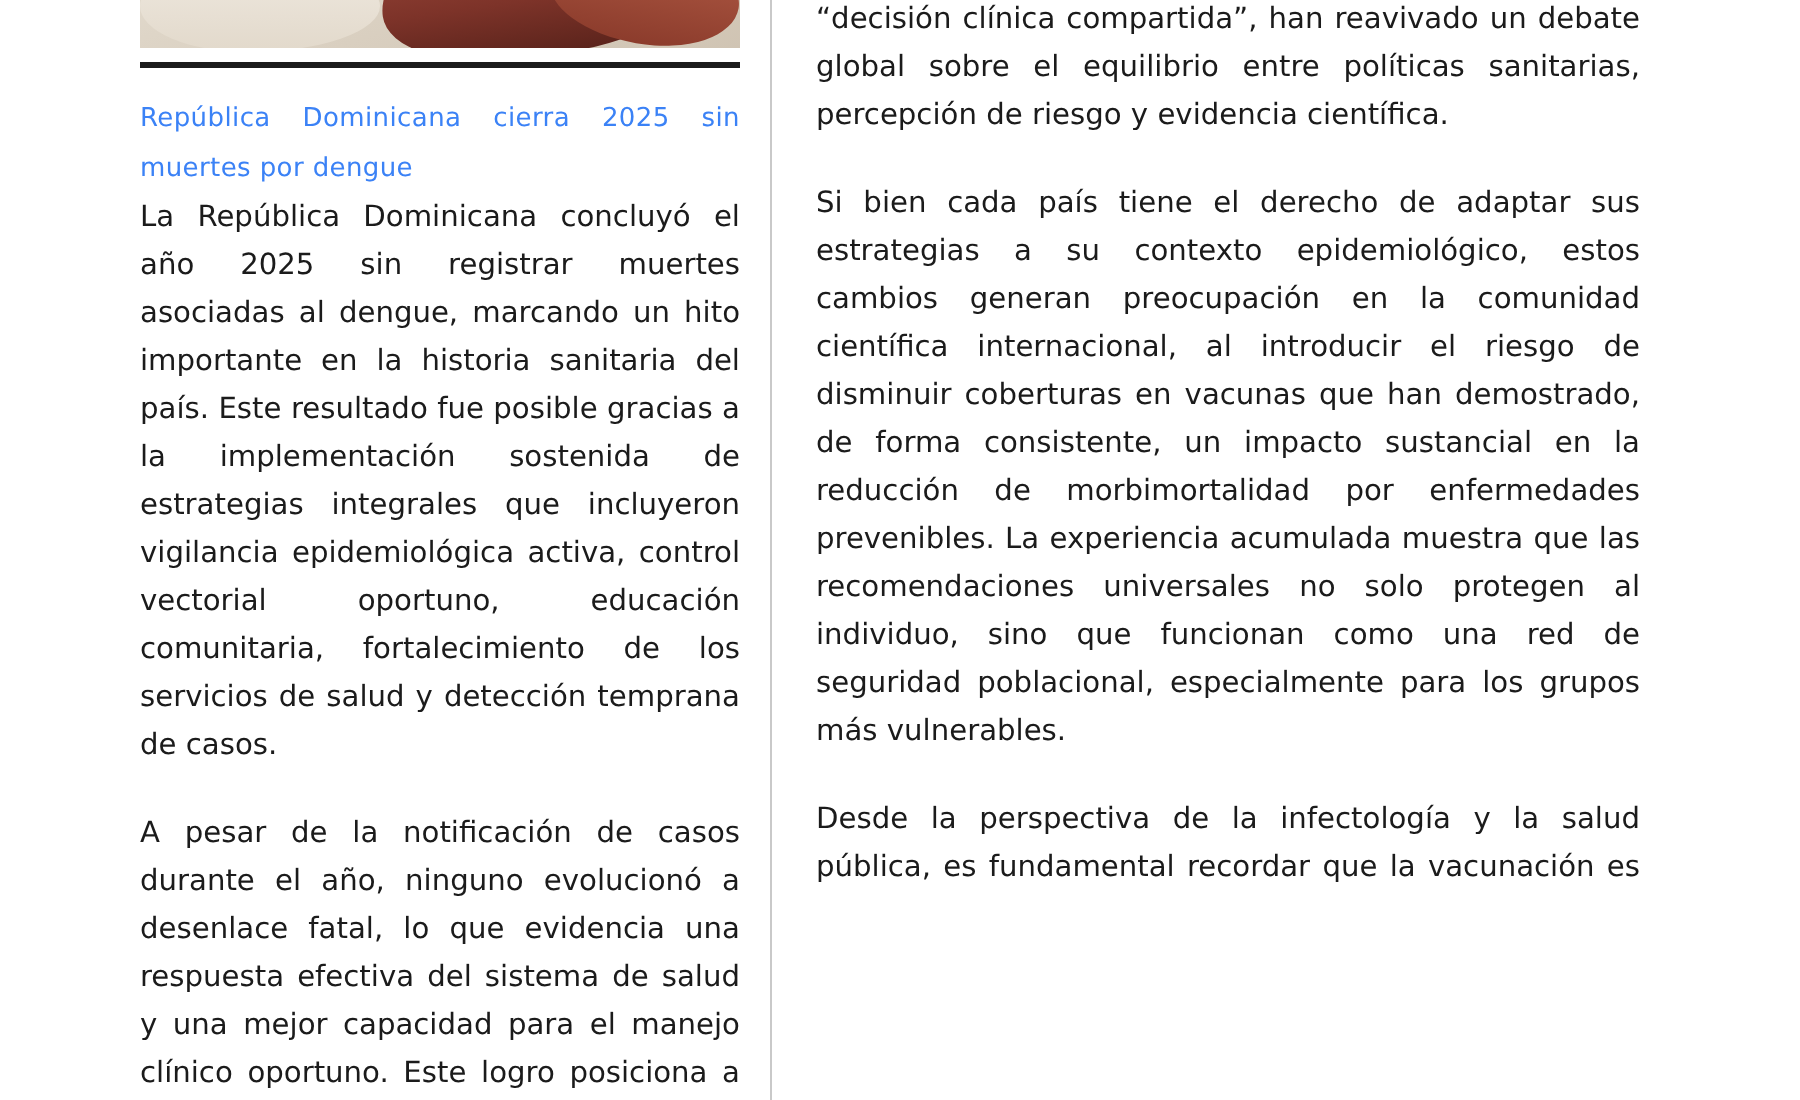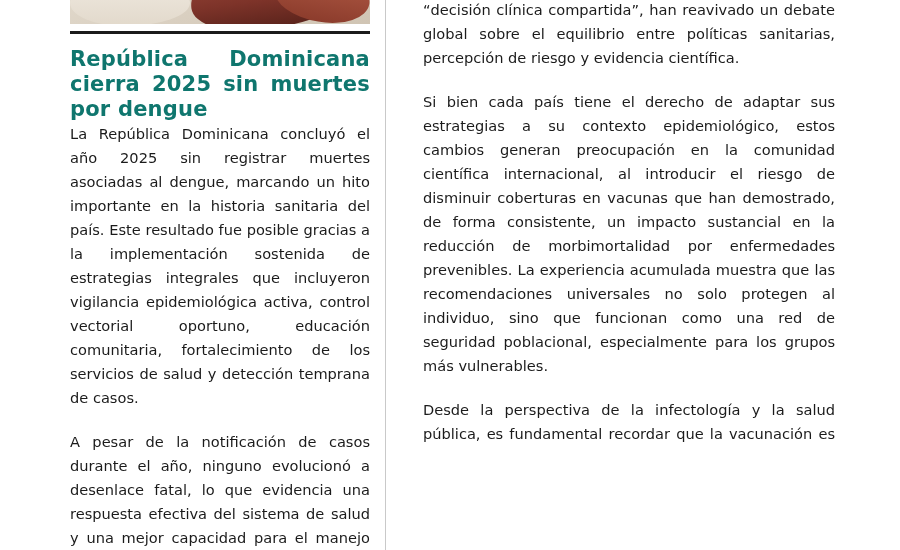--- a/index.html
+++ b/index.html
@@ -71,26 +71,26 @@
 
   .rule-top {
     width: 300px;
     height: 3px;
     background: #1b1b1b;
     margin-top: 7px;
   }
 
   .headline {
     font-family: "DejaVu Sans", sans-serif;
-    font-weight: bold;
-    font-size: 21px;
+    font-weight: normal;
+    font-size: 13px;
     line-height: 25px;
     letter-spacing: 0.2px;
     margin: 13px 0 0 0;
-    color: #0f766e;
+    color: #3b82f6;
     text-align: justify;
   }
 
   .body-text {
     font-size: 14.6px;
     line-height: 24px;
     text-align: justify;
     color: #1b1b1b;
     margin: 0;
   }
@@ -103,21 +103,21 @@
     left: 385px;
     top: 0;
     width: 1px;
     height: 550px;
     background: #c9c9c9;
   }
 
   
   .col-right {
     position: absolute;
-    left: 423px;
+    left: 408px;
     top: 0;
     width: 412px;
     height: 450px;
     overflow: hidden;
   }
   .col-right .body-text { margin-bottom: 20px; }
   .col-right .first { margin-top: -2px; }
 </style>
 </head>
 <body>

